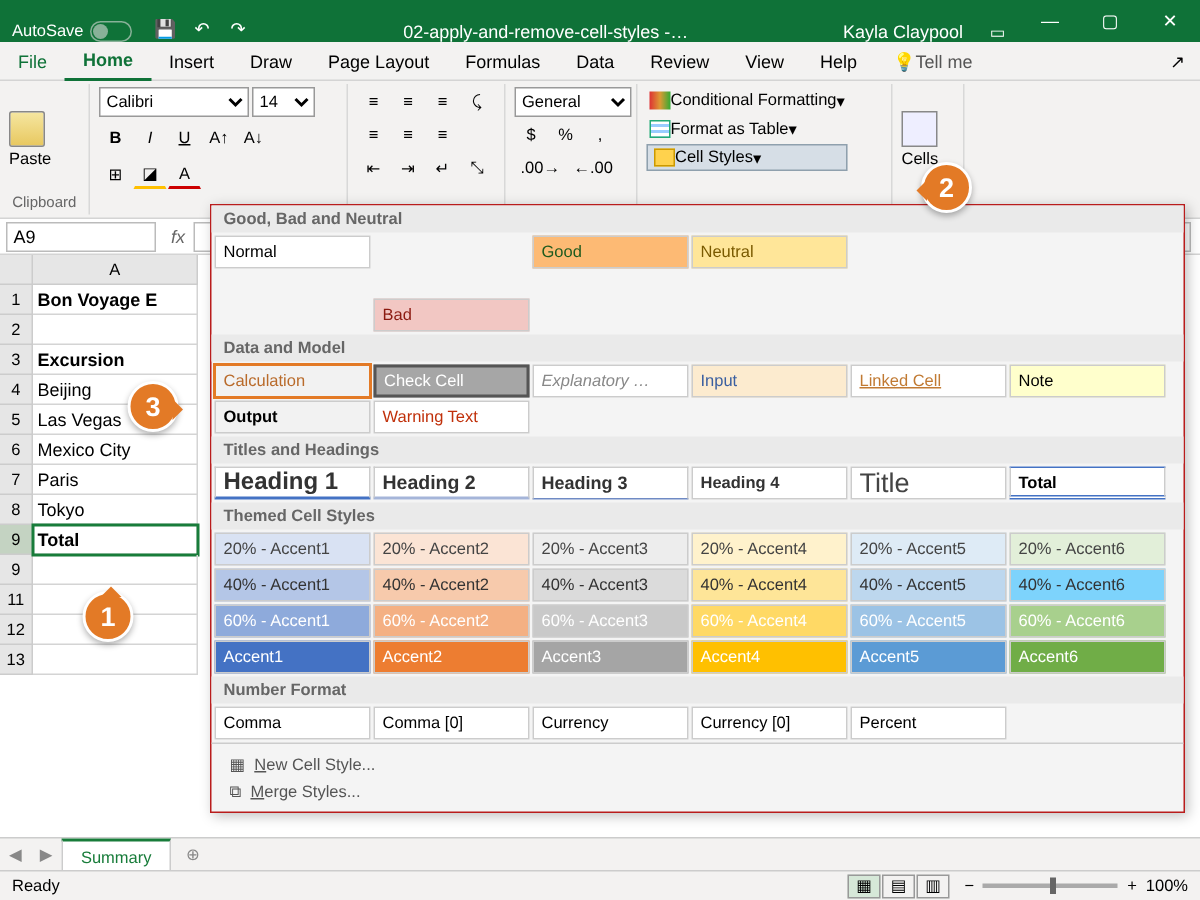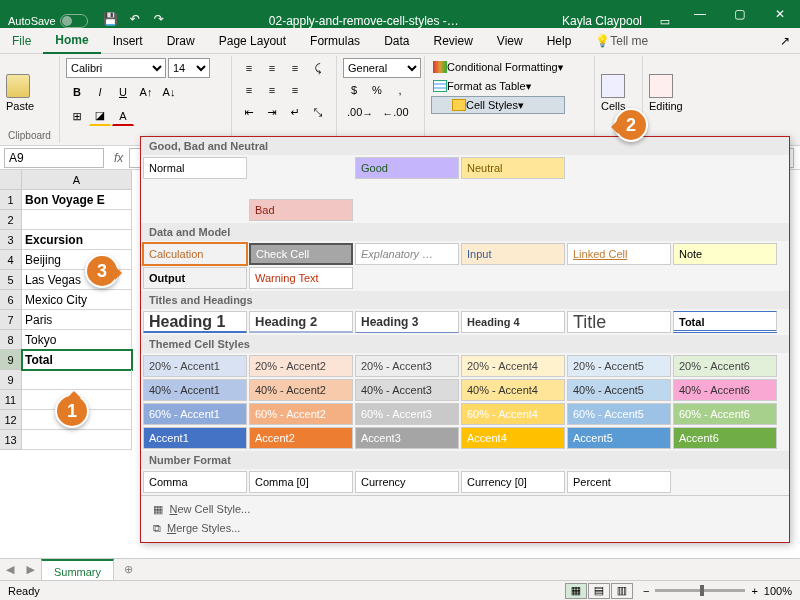--- a/index.html
+++ b/index.html
@@ -31,21 +31,21 @@
 .ribbon-group { border-right: 1px solid #d8d8d8; padding: 2px 6px; display: flex; flex-direction: column; justify-content: space-between; }
 .ribbon-group .label { text-align: center; font-size: 10px; color: #666; padding-top: 2px; }
 .rg-body { display: flex; gap: 4px; flex: 1; }
 .rg-btn { min-width: 22px; height: 20px; display: flex; align-items: center; justify-content: center; border: 1px solid transparent; font-size: 11px; padding: 0 3px; }
 select.fontsel { font-size: 11px; border: 1px solid #999; background: white; height: 20px; }
 .bigbtn { width: 40px; display: flex; flex-direction: column; align-items: flex-start; justify-content: center; gap: 2px; }
 .bigbtn .ic { width: 24px; height: 24px; border: 1px solid #888; }
 .paste-ic { background: linear-gradient(#f5e6a0,#e8c860); border-radius: 2px; }
 .styles-row { display: flex; flex-direction: column; gap: 1px; }
 .style-item { font-size: 11px; height: 18px; display: flex; align-items: center; gap: 0; padding: 0 2px; white-space: nowrap; }
-.cellstyles-btn { border: 1px solid #8fa0ad; background: #d6dee6; padding: 0 20px; position: relative; }
+.cellstyles-btn { border: 1px solid #8fa0ad; background: #d6dee6; padding: 0 4px; position: relative; }
 .cf-ic { width: 14px; height: 12px; background: linear-gradient(to right,#d33,#d93,#3a3); display: inline-block; }
 .fmt-ic { width: 14px; height: 12px; border: 1px solid #2a7; display: inline-block; background: repeating-linear-gradient(#fff,#fff 2px,#9cf 2px,#9cf 4px); }
 .cs-ic { width: 14px; height: 12px; background: #ffd24d; border: 1px solid #c90; display: inline-block; }
 
 
 .callout { position: absolute; width: 34px; height: 34px; background: #e37a26; border-radius: 50%; color: white; font-size: 18px; font-weight: bold; display: flex; align-items: center; justify-content: center; z-index: 20; border: 2px solid white; box-shadow: 0 2px 4px rgba(0,0,0,0.3); }
 .callout.arrow-left::before { content: ""; position: absolute; left: -12px; top: 10px; border: 7px solid transparent; border-right-color: #e37a26; }
 .callout.arrow-up::before { content: ""; position: absolute; top: -12px; left: 10px; border: 7px solid transparent; border-bottom-color: #e37a26; }
 .callout.arrow-right::before { content: ""; position: absolute; right: -12px; top: 10px; border: 7px solid transparent; border-left-color: #e37a26; }
 
@@ -75,40 +75,40 @@
 .sd-row { display: flex; padding: 2px; gap: 2px; flex-wrap: wrap; }
 .sd-item { width: 104px; height: 22px; border: 1px solid #ccc; padding: 0 5px; line-height: 20px; font-size: 11px; overflow: hidden; white-space: nowrap; background: white; }
 .sd-item.selbox { outline: 2px solid #e37a26; outline-offset: -1px; }
 .sd-footer { border-top: 1px solid #ccc; padding: 4px 0; }
 .sd-foot-item { padding: 3px 12px; color: #555; font-size: 11px; }
 .sd-foot-item u { text-decoration: underline; }
 
 
 .s-normal { }
 .s-bad { background: #f2c7c3; color: #8b1a10; margin-top: 42px; }
-.s-good { background: #c4b5fd; color: #1e5a1e; }
+.s-good { background: #fdba74; color: #1e5a1e; }
 .s-neutral { background: #ffe699; color: #7a5a00; }
 .s-calc { background: #f2f2f2; color: #b96b2b; }
 .s-check { background: #a6a6a6; color: white; border: 2px solid #555; line-height: 18px; }
 .s-expl { color: #888; font-style: italic; }
 .s-input { background: #fcebcf; color: #3a5fa0; }
 .s-linked { color: #c17a33; text-decoration: underline; }
 .s-note { background: #ffffcc; }
 .s-output { background: #f2f2f2; font-weight: bold; }
 .s-warn { color: #c0300a; }
 .s-h1 { font-size: 16px; font-weight: bold; color: #333; border-bottom: 2px solid #4472c4; }
 .s-h2 { font-size: 13px; font-weight: bold; color: #333; border-bottom: 2px solid #a5b5d9; }
 .s-h3 { font-size: 12px; font-weight: bold; color: #333; border-bottom: 1px solid #6f8ac4; }
 .s-h4 { font-weight: bold; color: #333; }
 .s-title { font-size: 18px; color: #444; font-family: "Calibri Light", sans-serif; }
 .s-total { font-weight: bold; border-top: 1px solid #4472c4; border-bottom: 3px double #4472c4; }
 
 
 .a20-1{background:#d9e2f3;color:#444}.a20-2{background:#fbe4d5;color:#444}.a20-3{background:#ededed;color:#444}.a20-4{background:#fff2cc;color:#444}.a20-5{background:#deebf6;color:#444}.a20-6{background:#e2efd9;color:#444}
-.a40-1{background:#b4c6e7;color:#333}.a40-2{background:#f7caac;color:#333}.a40-3{background:#dbdbdb;color:#333}.a40-4{background:#fee598;color:#333}.a40-5{background:#bdd7ee;color:#333}.a40-6{background:#f9a8d4;color:#333}
+.a40-1{background:#b4c6e7;color:#333}.a40-2{background:#f7caac;color:#333}.a40-3{background:#dbdbdb;color:#333}.a40-4{background:#fee598;color:#333}.a40-5{background:#bdd7ee;color:#333}.a40-6{background:#7dd3fc;color:#333}
 .a60-1{background:#8eaadb;color:#fff}.a60-2{background:#f4b083;color:#fff}.a60-3{background:#c9c9c9;color:#fff}.a60-4{background:#ffd965;color:#fff}.a60-5{background:#9cc3e5;color:#fff}.a60-6{background:#a8d08d;color:#fff}
 .a100-1{background:#4472c4;color:#fff}.a100-2{background:#ed7d31;color:#fff}.a100-3{background:#a5a5a5;color:#fff}.a100-4{background:#ffc000;color:#fff}.a100-5{background:#5b9bd5;color:#fff}.a100-6{background:#70ad47;color:#fff}
 
 
 .sheettabs { position: absolute; bottom: 20px; left: 0; right: 0; height: 22px; background: #f3f2f1; border-top: 1px solid #ccc; display: flex; align-items: center; font-size: 11px; }
 .sheettabs .navbtn { padding: 0 6px; color: #888; }
 .sheettabs .tab { padding: 0 12px; height: 22px; line-height: 22px; }
 .sheettabs .tab.active { background: white; border-top: 2px solid #187c3a; border-left: 1px solid #ccc; border-right: 1px solid #ccc; color: #187c3a; font-weight: 500; }
 .sheettabs .add { padding: 0 10px; color: #888; }
 
@@ -250,29 +250,20 @@
       </div>
     </div>
     <div class="label">&nbsp;</div>
   </div>
 
   <div class="ribbon-group" style="width:48px">
     <div class="rg-body">
         <div class="bigbtn">
           <div class="ic" style="background:#eef"></div>
           <span>Cells</span>
-        </div>
-      </div>
-    <div class="label">&nbsp;</div>
-  </div>
-  <div class="ribbon-group" style="width:50px;border-right:none">
-    <div class="rg-body">
-        <div class="bigbtn">
-          <div class="ic" style="background:#fee"></div>
-          <span>Editing</span>
         </div>
       </div>
     <div class="label">&nbsp;</div>
   </div>
 </div>
 
 <div class="callout arrow-left" style="top:108px;left:614px">2</div>
 
 <div class="formula-row">
   <div class="namebox">A9</div>

